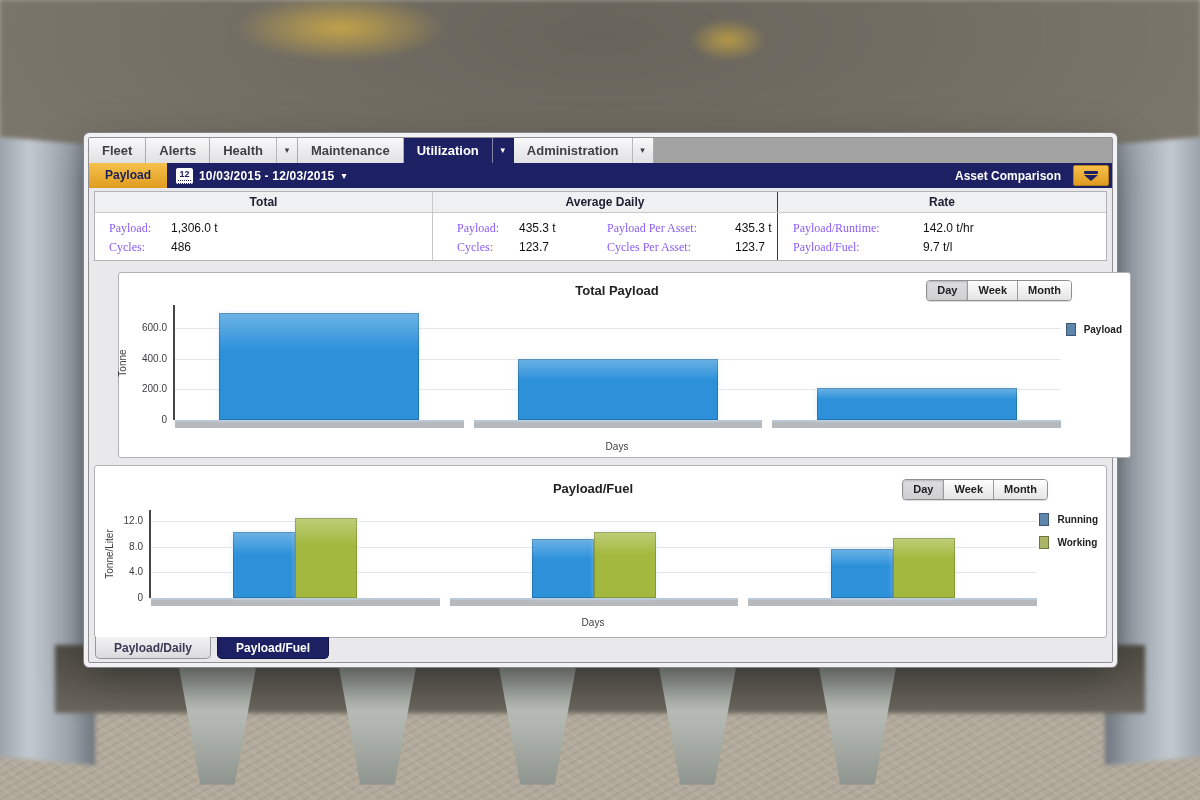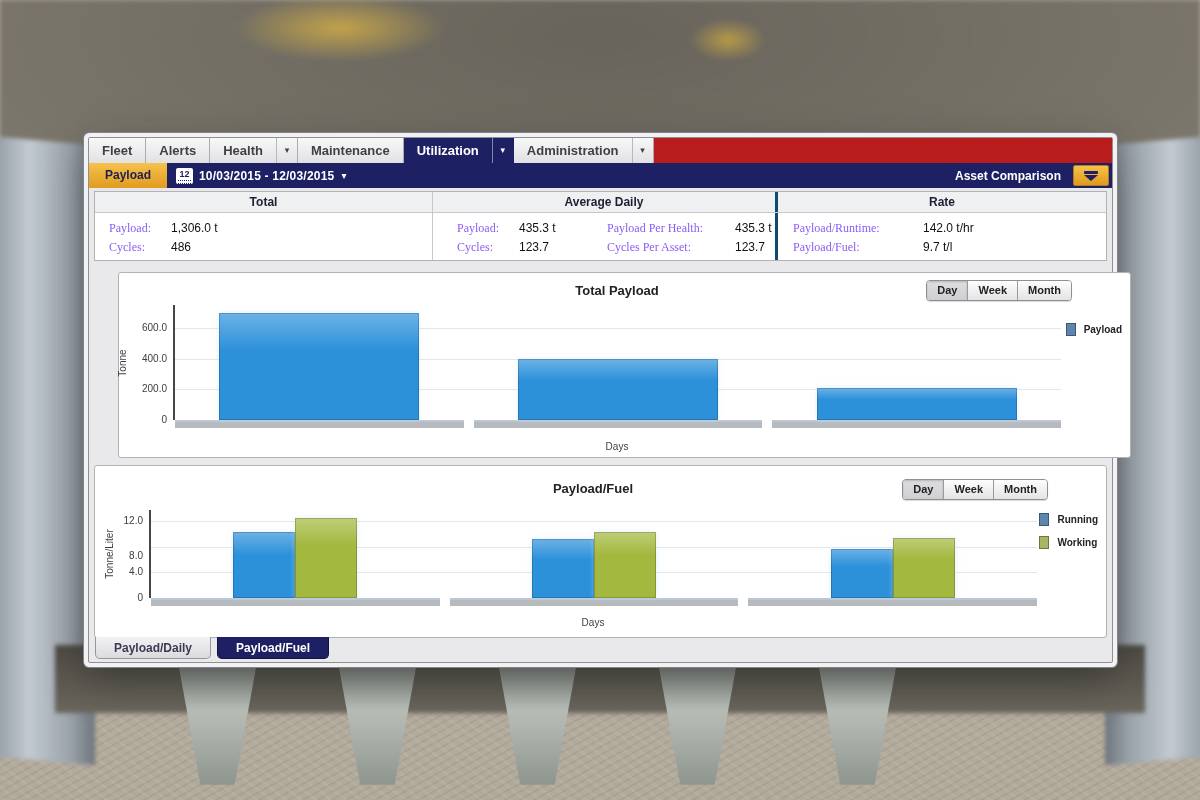--- a/index.html
+++ b/index.html
@@ -31,21 +31,21 @@
   .tooth { top:660px; width:95px; height:125px;
     background:linear-gradient(#7b817b,#babfb9 40%,#8e948e);
     clip-path:polygon(8% 0,92% 0,68% 100%,32% 100%); filter:blur(1px); }
 
   
   .window { position:absolute; left:88px; top:137px; width:1025px; height:526px;
     background:#e9e9eb; border:1px solid #8f8f94; border-radius:2px;
     box-shadow:0 0 0 4px rgba(247,247,249,.96), 0 0 0 5px #83838a, 0 14px 42px rgba(25,25,25,.5); }
 
   
-  .tabstrip { position:absolute; left:0; top:0; right:0; height:25px; background:#b91c1c; display:flex; }
+  .tabstrip { position:absolute; left:0; top:0; right:0; height:25px; background:#a3a3a3; display:flex; }
   .mtab { line-height:25px; padding:0 13px; font-size:13px; font-weight:700; color:#3f3f46;
     background:linear-gradient(#f8f8f9,#e1e1e4); border-right:1px solid #acacb0; cursor:default; white-space:nowrap; }
   .mtab.noR { border-right:none; }
   .mtab-arrow { width:22px; line-height:25px; text-align:center; font-size:9px; color:#3f3f46;
     background:linear-gradient(#f8f8f9,#e1e1e4); border-left:1px solid #b8b8bc; border-right:1px solid #acacb0; }
   .mtab.active, .mtab-arrow.active { background:#1d2163; color:#fff; }
   .mtab-arrow.active { border-left:1px solid rgba(255,255,255,.45); border-right:1px solid #1d2163; }
 
   
   .navybar { position:absolute; left:0; top:25px; right:0; height:25px; background:#1d2163;
@@ -65,21 +65,21 @@
     display:flex; flex-direction:column; align-items:center; justify-content:center; cursor:pointer; }
   .gold-btn .chev-bar { width:14px; height:3px; background:#1d2163; border-radius:1px; margin-bottom:1px; }
   .gold-btn .chev-tri { width:0; height:0; border-left:7px solid transparent; border-right:7px solid transparent; border-top:6px solid #1d2163; }
 
   
   .summary { position:absolute; left:5px; right:5px; top:53px; height:70px; background:#fff; border:1px solid #b2b2b6; display:flex; flex-direction:column;justify-content:center; }
   .sum-head { display:flex; height:21px; background:#eef0f2; border-bottom:1px solid #c9c9cc; }
   .sum-head > div { font-size:12px; font-weight:700; color:#1e1e32; text-align:center; line-height:21px; }
   .sum-body { display:flex; flex:1; }
   .sc1 { width:338px; border-right:1px solid #c9c9cc; }
-  .sc2 { width:345px; border-right:3px solid #0c4a6e; }
+  .sc2 { width:345px; border-right:1px solid #0c4a6e; }
   .sc3 { width:328px; }
   .sum-body .sc1 { padding:6px 0 0 14px; }
   .sum-body .sc2 { padding:6px 0 0 24px; display:flex; }
   .sum-body .sc3 { padding:6px 0 0 15px; }
   .field { display:flex; font-size:12px; color:#111; line-height:19px; }
   .flabel { color:#8b5cf6;font-family:Liberation Serif, serif; }
   .sc1 .flabel { width:62px; }
   .sub2a { width:150px; } .sub2a .flabel { width:62px; }
   .sub2b .flabel { width:128px; }
   .sc3 .flabel { width:130px; }
@@ -198,21 +198,21 @@
               <span class="flabel">Payload:</span>
               <span>435.3 t</span>
             </div>
             <div class="field">
               <span class="flabel">Cycles:</span>
               <span>123.7</span>
             </div>
           </div>
           <div class="sub2b">
             <div class="field">
-              <span class="flabel">Payload Per Health:</span>
+              <span class="flabel">Payload Per Asset:</span>
               <span>435.3 t</span>
             </div>
             <div class="field">
               <span class="flabel">Cycles Per Asset:</span>
               <span>123.7</span>
             </div>
           </div>
         </div>
         <div class="sc3">
           <div class="field">
@@ -275,21 +275,21 @@
           <span class="swatch" style="background-color: rgb(169, 181, 100);"></span>
           <span class="legend-label">Working</span>
         </div>
       </div>
       <div class="chart-plot" style="top:44px;height:88px;">
         <span class="ylab">Tonne/Liter</span>
       <div class="ytick" style="top: 82px;">0</div>
           <div class="gridline" style="top: 62.4928px;"></div>
           <div class="ytick" style="top: 56.4928px;">4.0</div>
           <div class="gridline" style="top: 36.9855px;"></div>
-          <div class="ytick" style="top: 30.9855px; margin-top: 9px;">8.0</div>
+          <div class="ytick" style="top: 30.9855px;">8.0</div>
           <div class="gridline" style="top: 11.4783px;"></div>
           <div class="ytick" style="top: 5.47826px;">12.0</div>
           <div class="band" style="left: 0px; width: 288.667px; top: 88px;"></div>
           <div class="bar" style="left: 82.3333px; width: 62px; top: 21.6812px; height: 66.3188px; background-color: rgb(45, 145, 218);"></div>
           <div class="bar" style="left: 144.333px; width: 62px; top: 7.65217px; height: 80.3478px; background-color: rgb(163, 184, 62);"></div>
           <div class="band" style="left: 298.667px; width: 288.667px; top: 88px;"></div>
           <div class="bar" style="left: 381px; width: 62px; top: 28.6957px; height: 59.3043px; background-color: rgb(45, 145, 218);"></div>
           <div class="bar" style="left: 443px; width: 62px; top: 22.3188px; height: 65.6812px; background-color: rgb(163, 184, 62);"></div>
           <div class="band" style="left: 597.333px; width: 288.667px; top: 88px;"></div>
           <div class="bar" style="left: 679.667px; width: 62px; top: 38.8986px; height: 49.1014px; background-color: rgb(45, 145, 218);"></div>

